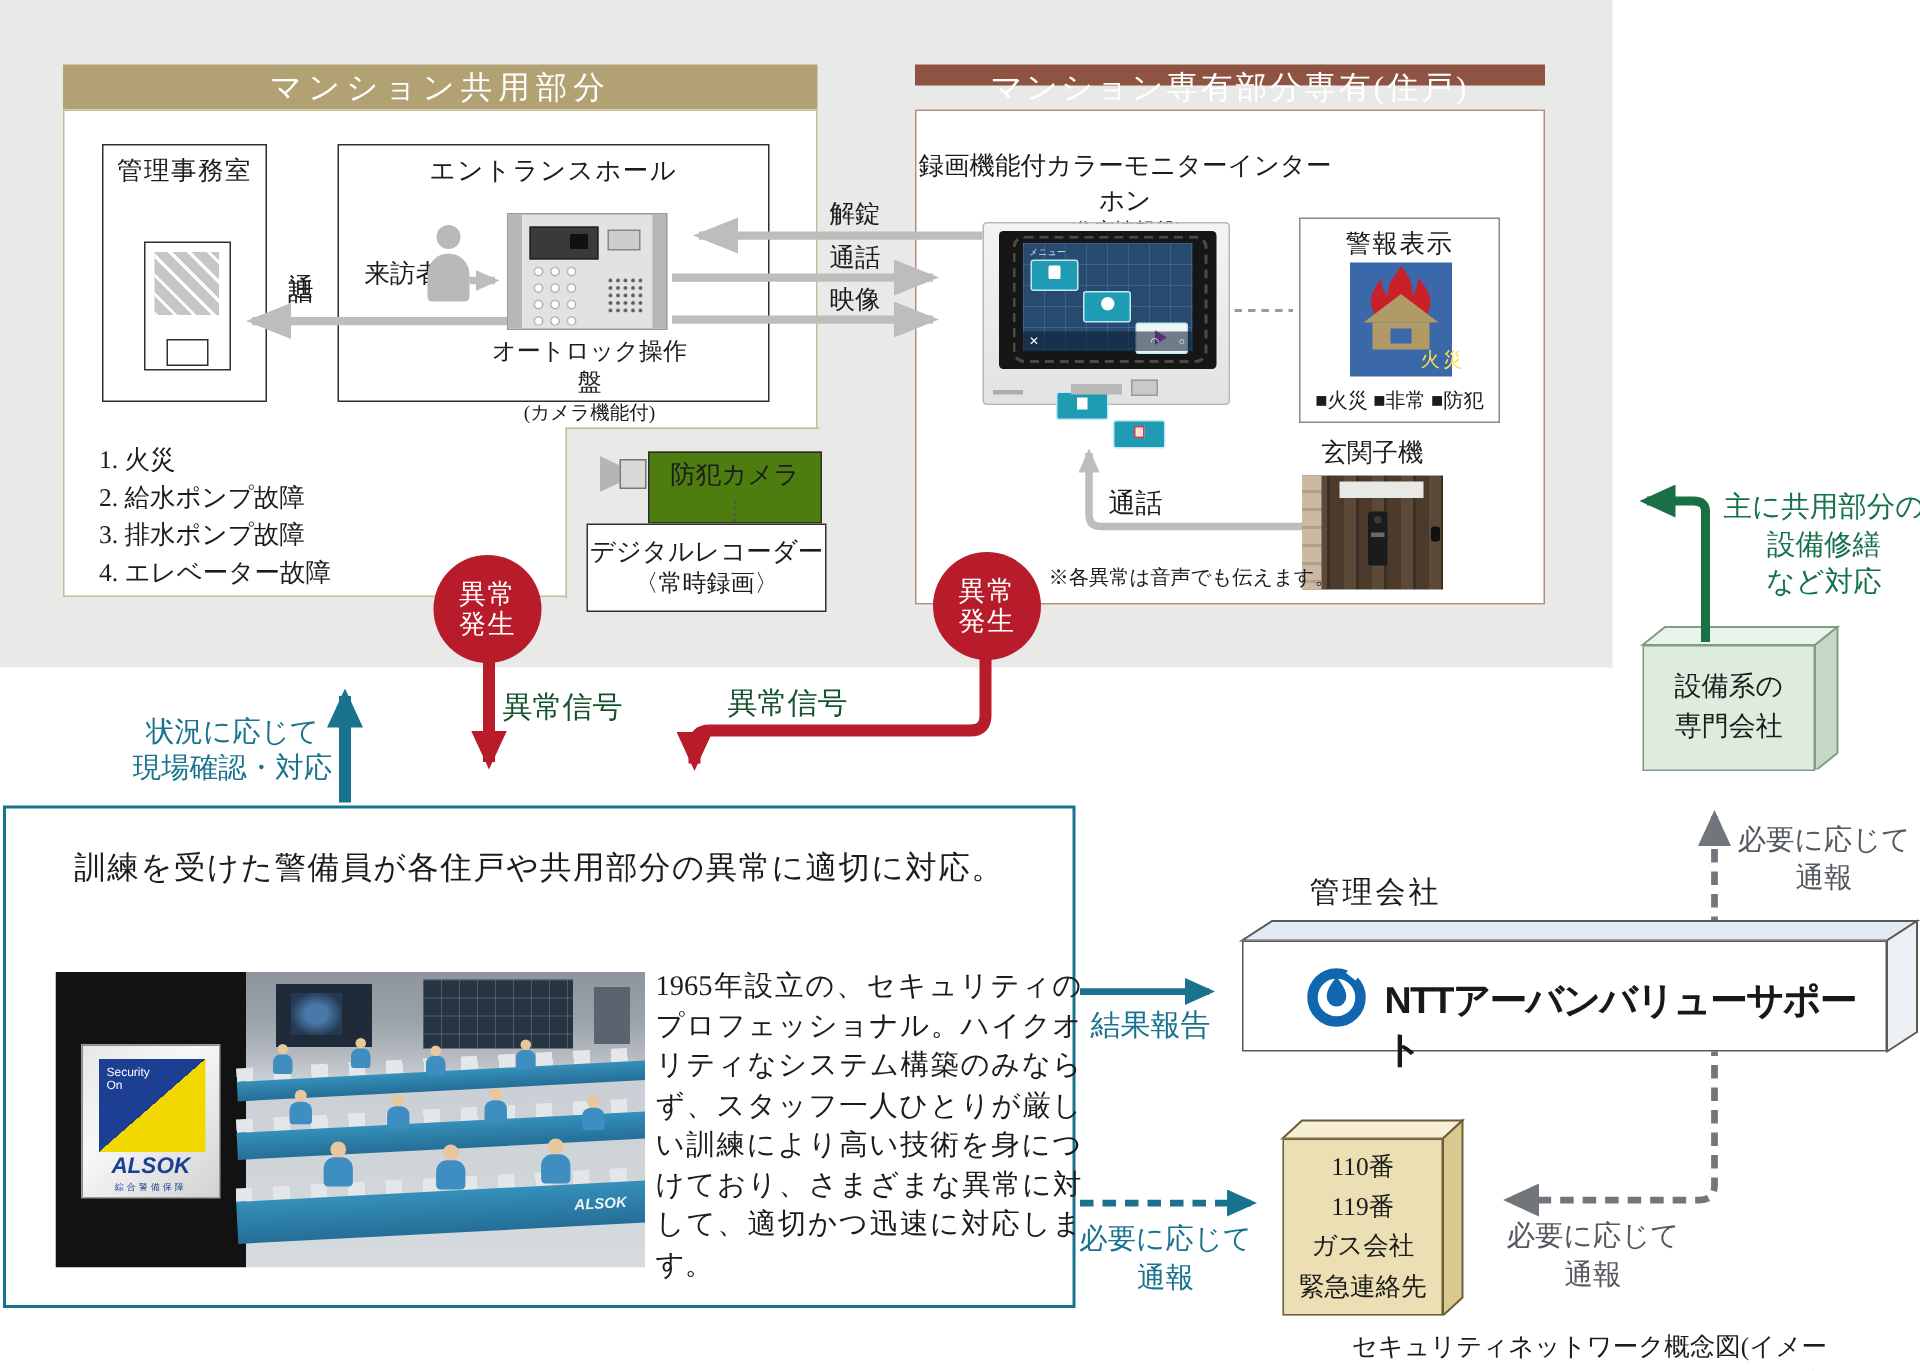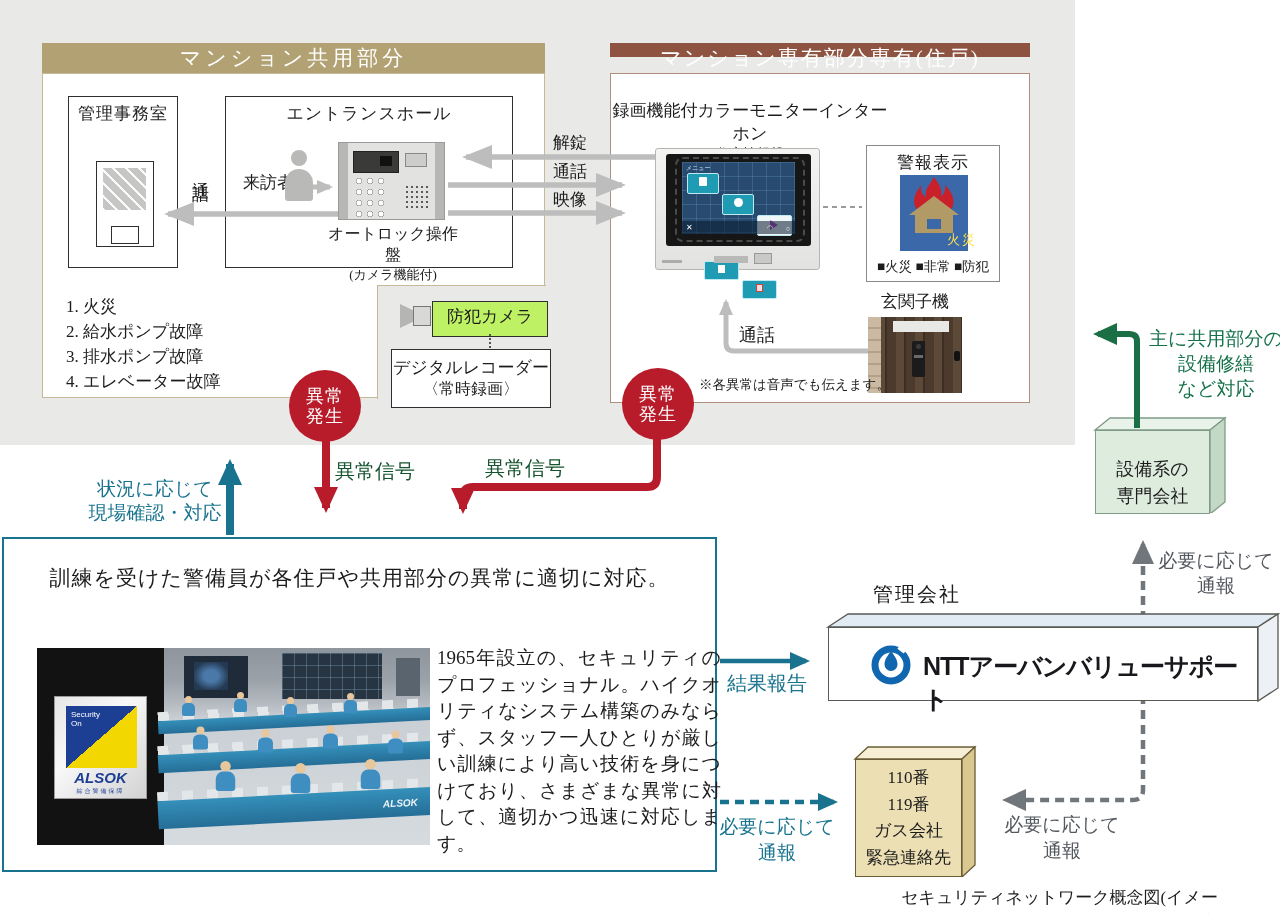--- a/index.html
+++ b/index.html
@@ -90,21 +90,21 @@
     <div>1. 火災</div>
     <div>2. 給水ポンプ故障</div>
     <div>3. 排水ポンプ故障</div>
     <div>4. エレベーター故障</div>
   </div>
 
   <div class="abs" style="left:400px;top:303px;width:32px;height:26px;z-index:4;">
     <div class="abs" style="left:0;top:1px;width:14px;height:24px;background:#b5b5b3;clip-path:polygon(0 0,100% 28%,100% 72%,0 100%);"></div>
     <div class="abs" style="left:13px;top:3px;width:18px;height:20px;background:#d8d8d6;border:1px solid #777;box-sizing:border-box;"></div>
   </div>
-  <div class="abs ctr" style="left:432px;top:301px;width:116px;height:36px;background:#bef264;border:1.5px solid #2f2f2f;box-sizing:border-box;font-size:17px;line-height:29px;z-index:4;">防犯カメラ</div>
+  <div class="abs ctr" style="left:432px;top:301px;width:116px;height:48px;background:#4d7c0f;border:1.5px solid #2f2f2f;box-sizing:border-box;font-size:17px;line-height:29px;z-index:4;">防犯カメラ</div>
   <div class="abs" style="left:489px;top:334px;width:0;height:14px;border-left:2px dotted #555;z-index:4;"></div>
   <div class="abs ctr whitebox" style="left:391px;top:349px;width:160px;height:59px;border:1.5px solid #2f2f2f;box-sizing:border-box;z-index:4;">
     <div style="font-size:17px;margin-top:6px;">デジタルレコーダー</div>
     <div style="font-size:16px;">〈常時録画〉</div>
   </div>
 
   <div class="abs hdrbar" style="left:610px;top:43px;width:420px;height:14px;background:#8e5341;letter-spacing:2px;z-index:2;">マンション専有部分専有(住戸)</div>
   <div class="abs whitebox" style="left:610px;top:73px;width:420px;height:330px;border:1px solid #b08f80;box-sizing:border-box;z-index:2;"></div>
 
   <div class="abs ctr" style="left:612px;top:99px;width:276px;z-index:4;">
@@ -342,21 +342,21 @@
       <rect x="31" y="2" width="8" height="8" fill="#fff" transform="rotate(38 35 6)"></rect>
       <path d="M23 9 C19.5 14 16.5 17.5 16.5 22.5 A6.5 6.5 0 0 0 29.5 22.5 C29.5 17.5 26.5 14 23 9 Z" fill="#1166b0"></path>
     </svg>
     <div class="sans" style="position:absolute;left:94px;top:22px;font-size:25px;font-weight:900;letter-spacing:-1px;color:#17171c;">NTTアーバンバリューサポート</div>
   </div>
 
   <svg class="abs" width="140" height="100" style="left:1090px;top:413px;z-index:3;">
     <polygon points="5,17 20,5 135,5 120,17" fill="#eaf3ea" stroke="#7f9c88" stroke-width="1.3"></polygon>
     <polygon points="120,17 135,5 135,89 120,101" fill="#c4d8c6" stroke="#7f9c88" stroke-width="1.3"></polygon>
   </svg>
-  <div class="abs ctr" style="left:1095px;top:430px;width:115px;height:84px;background:#deecde;border:1.3px solid #7f9c88;box-sizing:border-box;z-index:3;font-size:18px;line-height:27px;padding-top:25px;">
+  <div class="abs ctr" style="left:1095px;top:430px;width:115px;height:84px;background:#deecde;border:1.3px solid #7f9c88;box-sizing:border-box;z-index:3;font-size:18px;line-height:27px;padding-top:13px;">
     <div>設備系の</div>
       <div>専門会社</div>
   </div>
 
   <div class="abs ctr c-green" style="left:1146px;top:326px;width:140px;font-size:19px;line-height:25px;z-index:4;">
     <div>主に共用部分の</div>
       <div>設備修繕</div>
       <div>など対応</div>
   </div>
 

